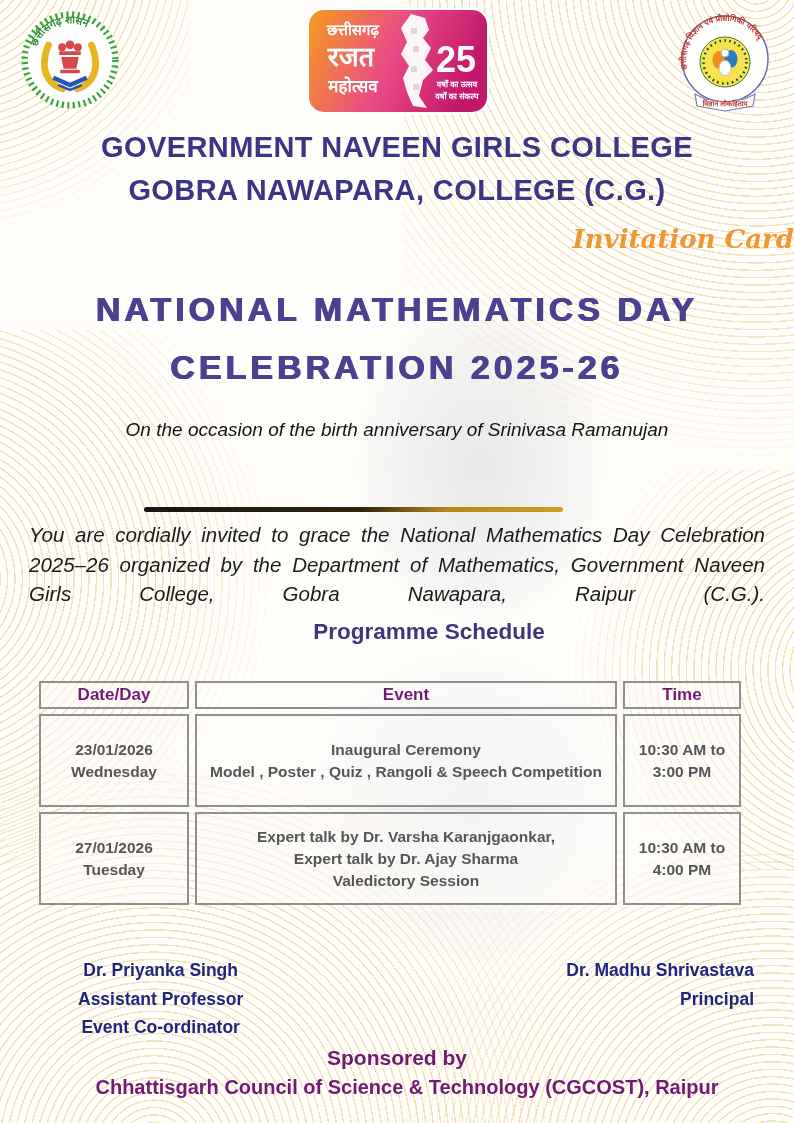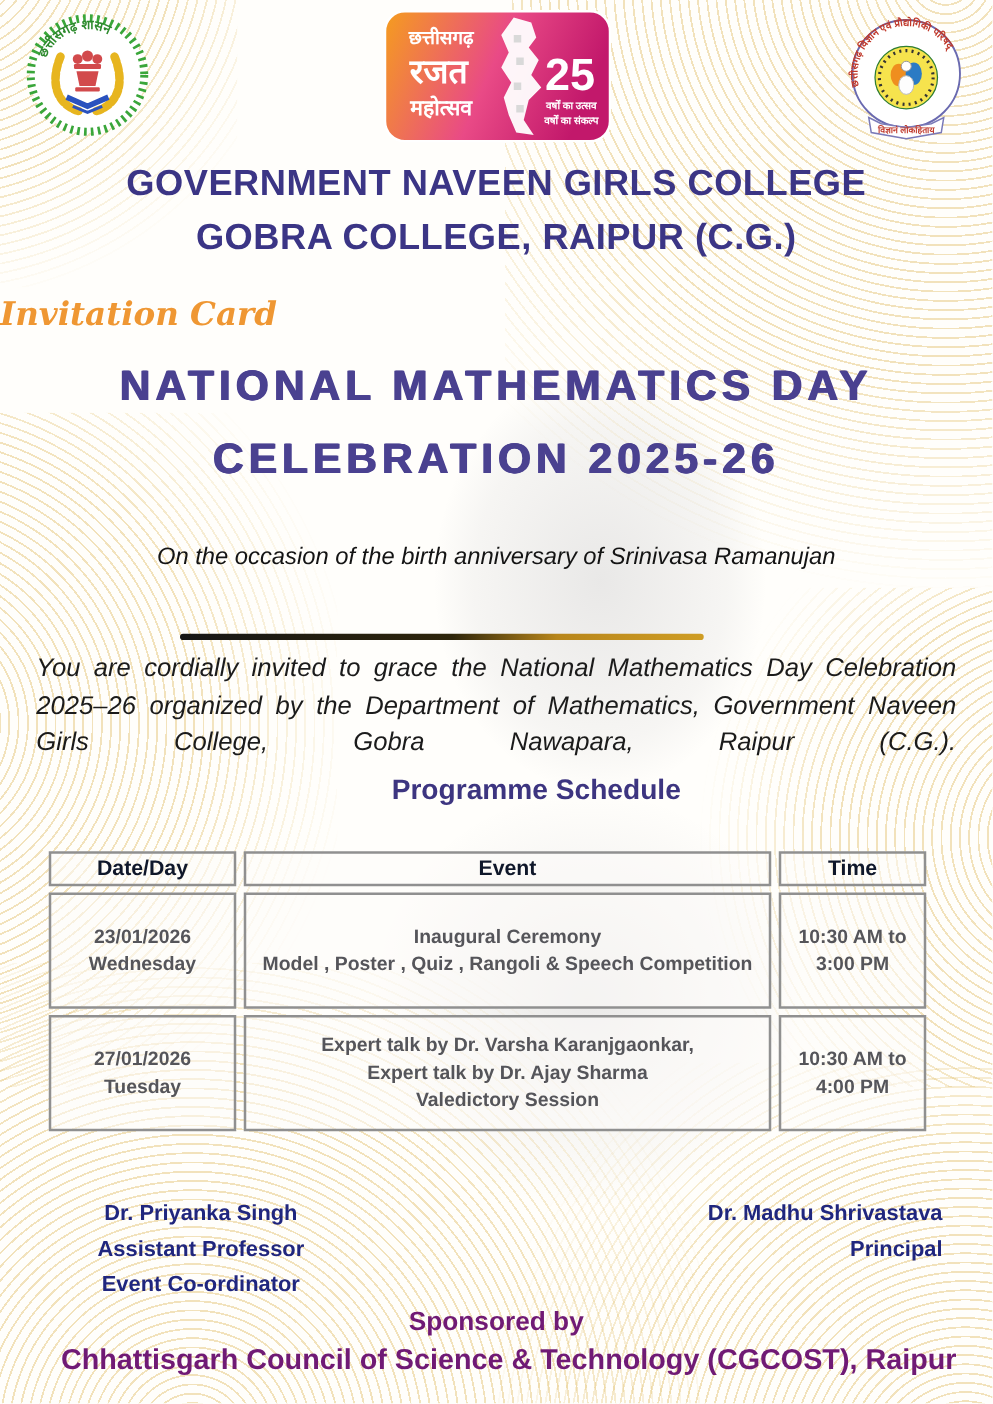--- a/index.html
+++ b/index.html
@@ -37,34 +37,34 @@
   .logo { position:absolute; }
   .logo-left   { left:16px;  top:6px; }
   .logo-center { left:307px; top:8px; }
   .logo-right  { left:669px; top:12px; }
   .college-name {
     position:absolute; top:126px; left:0; width:100%;
     text-align:center; color:#3b3585; font-weight:bold;
     font-size:29px; line-height:43px; letter-spacing:0.4px;
   }
   .invitation-label {
-    position:absolute; top:237px; left:0; width:100%; text-align:left;
+    position:absolute; top:224px; left:0; width:100%; text-align:right;
     font-family:"DejaVu Serif","Liberation Serif",serif;
     font-style:italic; font-weight:bold; font-size:26px; color:#ef9733;
   }
   
   .main-title {
     position:absolute; top:280px; left:0; width:100%; text-align:center;
     color:#4a4190; font-weight:bold; font-size:34px; line-height:58px;
     letter-spacing:4px;
     text-shadow:0.6px 0 0 #4a4190, -0.6px 0 0 #4a4190;
   }
   .subtitle {
     position:absolute; top:419px; left:0; width:100%; text-align:center;
-    font-style:italic; font-size:19px; color:#141414;margin-top:16px;
+    font-style:italic; font-size:19px; color:#141414;
   }
   .divider {
     position:absolute; top:507px; left:144px; width:419px; height:4.5px;
     border-radius:3px;
     background:linear-gradient(90deg,#161616 0%,#2e250b 52%,#b8861b 72%,#cf9d24 100%);
   }
   .invite-para {
     position:absolute; top:520px; left:29px; width:736px;
     font-style:italic; font-size:20.5px; line-height:29.5px; color:#1b1b1b;
     text-align:justify; text-align-last:justify; word-spacing:2px;
@@ -75,37 +75,37 @@
   }
   
   .schedule-table {
     position:absolute; top:676px; left:33px;
     border-collapse:separate; border-spacing:6px 5px;
   }
   .schedule-table th, .schedule-table td {
     border:2px solid #909090; background:rgba(253,252,249,0.55);
     text-align:center; vertical-align:middle; padding:2px 6px;
   }
-  .schedule-table th { color:#0f172a; font-size:17px; height:20px; }
+  .schedule-table th { color:#701a75; font-size:17px; height:20px; }
   .schedule-table td { color:#55555a; font-weight:bold; font-size:15.5px; line-height:22px; }
   .col-date  { width:150px; }
   .col-event { width:422px; }
   .col-time  { width:118px; }
   .row-body td { height:93px; }
   
   .sig { position:absolute; top:956px; color:#20267e; font-weight:bold;
          font-size:17.5px; line-height:28.5px; }
   .sig-left  { left:78px; text-align:center; }
   .sig-right { left:478px; width:276px; text-align:right; }
   .sponsor {
     position:absolute; top:1043px; left:0; width:100%; text-align:center;
     color:#701a75; font-weight:bold;
   }
   .sponsor-label { font-size:21px; line-height:29px; }
-  .sponsor-org   { font-size:23px; line-height:30px;padding-left:20px; }
+  .sponsor-org   { font-size:20px; line-height:30px;padding-left:20px; }
 </style>
 </head>
 <body>
 
 <div class="page">
 
   <div class="bg sil-head"></div>
   <div class="bg sil-bust"></div>
   <div class="bg contour c-tr"></div>
   <div class="bg contour c-tl"></div>
@@ -187,21 +187,21 @@
         <circle cx="56" cy="41" r="4" fill="#ffffff" stroke="#999999" stroke-width="0.8"></circle>
         <ellipse cx="56" cy="56" rx="6" ry="7.5" fill="#fdfdfd" stroke="#bbbbbb" stroke-width="0.8"></ellipse>
       </g>
       <path d="M26 82 L36 87 L56 90 L76 87 L86 82 L84 94 L56 99 L28 94 Z" fill="#ffffff" stroke="#7a7ab8" stroke-width="1.2"></path>
       <text x="56" y="94" text-anchor="middle" font-size="7" font-weight="bold" fill="#c0392b">विज्ञानं लोकहिताय</text>
     </svg>
   </div>
 
   <div class="college-name">
     <div>GOVERNMENT NAVEEN GIRLS COLLEGE</div>
-    <div>GOBRA COLLEGE, RAIPUR (C.G.)</div>
+    <div>GOBRA NAWAPARA, COLLEGE (C.G.)</div>
   </div>
 
   <div class="invitation-label">Invitation Card</div>
 
   <div class="main-title">
     <div>NATIONAL MATHEMATICS DAY</div>
     <div>CELEBRATION 2025-26</div>
   </div>
 
   <div class="subtitle">On the occasion of the birth anniversary of Srinivasa Ramanujan</div>

